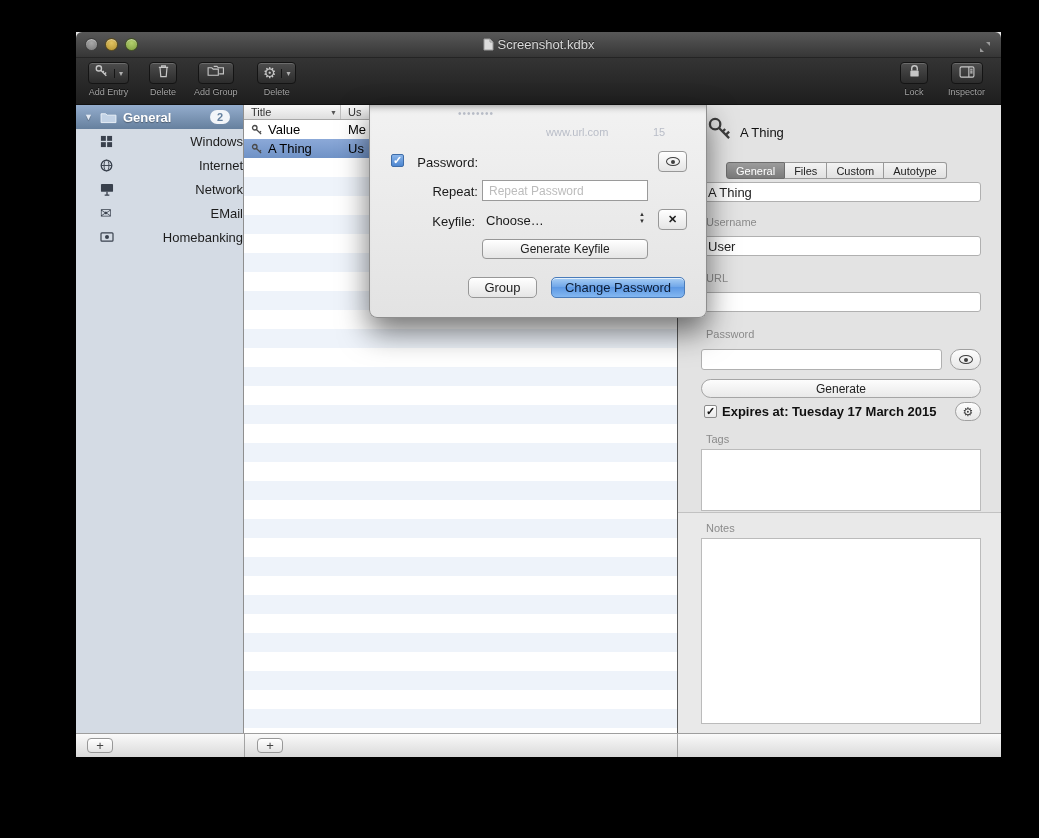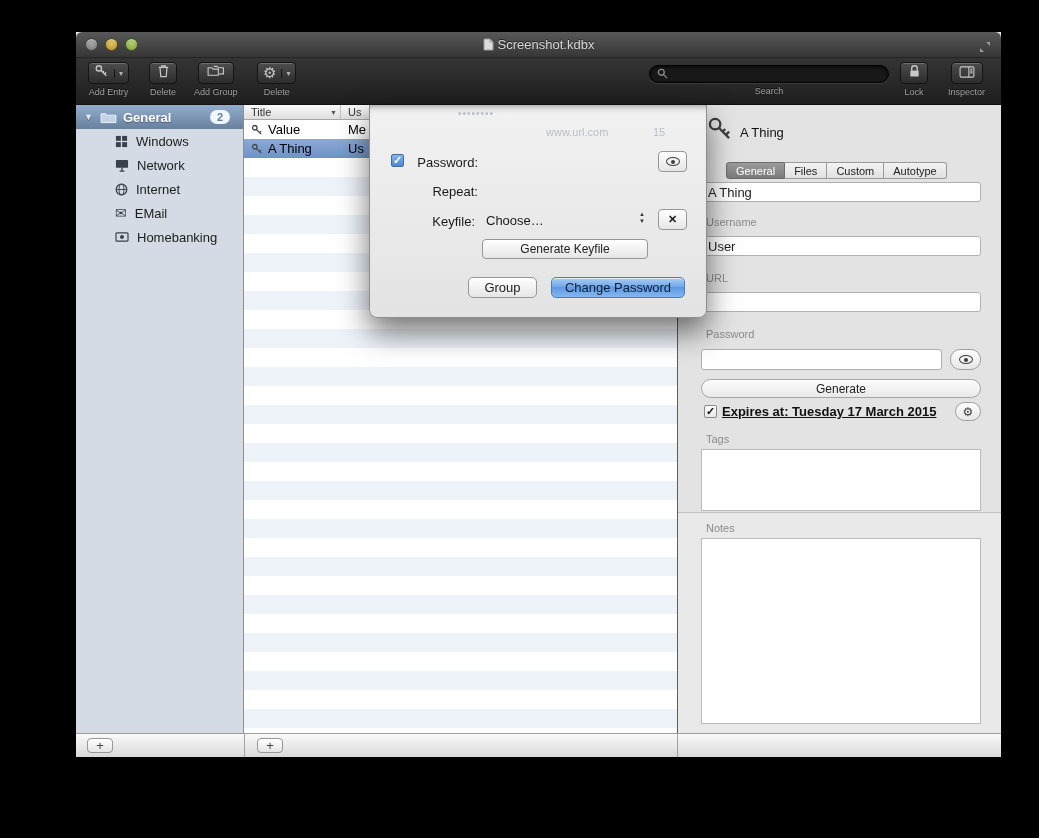--- a/index.html
+++ b/index.html
@@ -61,22 +61,22 @@
     text-shadow: 0 1px 0 rgba(255,255,255,.7); }
   .group-row { height: 24px; display: flex; align-items: center; position: relative;
     background: linear-gradient(#94adcd, #66809e); color: #fff; font-weight: bold; font-size: 13px;
     text-shadow: 0 1px 1px rgba(0,0,0,.35); }
   .group-row .disc { margin-left: 8px; font-size: 9px; color: #e3eaf4; }
   .group-row svg { margin-left: 7px; }
   .group-row .glabel { margin-left: 6px; }
   .badge { position: absolute; right: 13px; top: 5px; min-width: 20px; height: 14px; padding: 0 5px;
     background: #f2f5f9; border-radius: 8px; color: #64809f; font-size: 11px; font-weight: bold;
     display: flex; align-items: center; justify-content: center; text-shadow: none; }
-  .side-item { height: 24px; display: flex; align-items: center; padding-left: 39px; gap: 8px;
-    font-size: 13px; color: #1c1c1c; }
+  .side-item { height: 24px; display: flex; align-items: center; padding-left: 24px; gap: 8px;
+    font-size: 13px; color: #1c1c1c; justify-content: space-between; }
   .side-item svg, .side-item .gl { color: #39414d; flex: 0 0 auto; }
   .side-item .gl { font-size: 14px; line-height: 14px; }
   
   .entrylist { position: absolute; left: 168px; top: 0; width: 433px; height: 100%; background: #bef264; }
   .list-header { height: 15px; display: flex; font-size: 11px; color: #333;
     background: linear-gradient(#f9f9f9, #dedede); border-bottom: 1px solid #a8a8a8; }
   .col-title { width: 97px; border-right: 1px solid #bfbfbf; display: flex; align-items: center;
     padding-left: 7px; position: relative; }
   .col-title .sort { position: absolute; right: 3px; font-size: 7px; color: #555; }
   .col-user { flex: 1; display: flex; align-items: center; padding-left: 7px; }
@@ -102,21 +102,21 @@
   .ins-label { position: absolute; left: 28px; font-size: 11px; color: #8b8b8b; }
   .ins-field { position: absolute; left: 23px; width: 280px; height: 20px; border: 1px solid #b0b0b0;
     border-radius: 3px; background: #fff; font-size: 13px; padding: 0 6px; color: #222;
     font-family: "Liberation Sans", sans-serif; outline: none; }
   .capsule { position: absolute; left: 23px; width: 280px; height: 19px; border: 1px solid #a5a5a5;
     border-radius: 10px; background: linear-gradient(#fdfdfd, #e9e9e9); font-size: 12px; color: #222;
     display: flex; align-items: center; justify-content: center; }
   .round-btn { position: absolute; height: 21px; border: 1px solid #a0a0a0; border-radius: 10px;
     background: linear-gradient(#fdfdfd, #e7e7e7); display: flex; align-items: center; justify-content: center;
     color: #3c3c3c; }
-  .expires-label { position: absolute; left: 44px; top: 299px; font-size: 13px; font-weight: bold; color: #111; text-decoration: underline; }
+  .expires-label { position: absolute; left: 44px; top: 299px; font-size: 13px; font-weight: bold; color: #111; }
   .box-area { position: absolute; left: 23px; width: 280px; background: #fff; border: 1px solid #bbb;
     resize: none; outline: none; }
   .notes-section { position: absolute; top: 407px; left: 0; right: 0; bottom: 0;
     background: #e9e9e9; border-top: 1px solid #c2c2c2; padding-left: 24px; }
   
   .cb { width: 13px; height: 13px; border: 1px solid #8a8a8a; border-radius: 2px;
     background: linear-gradient(#fff, #e8e8e8); display: flex; align-items: center; justify-content: center;
     font-size: 11px; line-height: 11px; color: #111; font-weight: bold; }
   .cb.blue { background: linear-gradient(#8ab5ea, #4d86d0); border-color: #3f6da8; color: #fff; }
   .eye { position: relative; width: 14px; height: 9px; border: 1.5px solid #3f3f3f; border-radius: 50%; }
@@ -213,32 +213,20 @@
     </div>
 
     <div class="tb-item" style="left:181px">
       <div class="tb-btn">
         <span class="gl" style="font-size:15px">⚙</span>
         <span class="seg2">▾</span>
       </div>
       <div class="tb-label">Delete</div>
     </div>
 
-    <div class="tb-search">
-      <div class="search-field">
-        <span>
-          <svg width="11" height="11" viewBox="0 0 12 12" fill="none" stroke="#8d8d8d" stroke-width="1.4">
-              <circle cx="4.7" cy="4.7" r="3.2"></circle>
-              <path d="M7.2 7.2 L11 11"></path>
-            </svg>
-        </span>
-        <input type="text" style="">
-      </div>
-      <div class="tb-label">Search</div>
-    </div>
 
     <div class="tb-item" style="left:824px">
       <div class="tb-btn">
         <span>
           <svg width="13" height="14" viewBox="0 0 14 15">
               <path d="M4 7 V4.8 a3 3 0 0 1 6 0 V7" fill="none" stroke="currentColor" stroke-width="1.5"></path>
               <rect x="2.5" y="7" width="9" height="6.5" rx="1" fill="currentColor"></rect>
             </svg>
         </span>
       </div>
@@ -272,33 +260,33 @@
       <div class="side-item">
         <svg width="13" height="13" viewBox="0 0 14 14">
             <rect x="1" y="1" width="5.3" height="5.3" fill="#39414d"></rect>
             <rect x="7.7" y="1" width="5.3" height="5.3" fill="#39414d"></rect>
             <rect x="1" y="7.7" width="5.3" height="5.3" fill="#39414d"></rect>
             <rect x="7.7" y="7.7" width="5.3" height="5.3" fill="#39414d"></rect>
           </svg>
         <span>Windows</span>
       </div>
       <div class="side-item">
-        <svg width="14" height="13" viewBox="0 0 15 14">
-            <rect x="1" y="1" width="13" height="8.5" rx="1" fill="#39414d"></rect>
-            <path d="M5 13 h5 M7.5 9.5 V13" stroke="#39414d" stroke-width="1.4"></path>
-          </svg>
-        <span>Network</span>
-      </div>
-      <div class="side-item">
         <svg width="13" height="13" viewBox="0 0 14 14">
             <circle cx="7" cy="7" r="5.7" fill="none" stroke="#39414d" stroke-width="1.4"></circle>
             <ellipse cx="7" cy="7" rx="2.6" ry="5.7" fill="none" stroke="#39414d" stroke-width="1"></ellipse>
             <path d="M1.3 7 h11.4" stroke="#39414d" stroke-width="1"></path>
           </svg>
         <span>Internet</span>
+      </div>
+      <div class="side-item">
+        <svg width="14" height="13" viewBox="0 0 15 14">
+            <rect x="1" y="1" width="13" height="8.5" rx="1" fill="#39414d"></rect>
+            <path d="M5 13 h5 M7.5 9.5 V13" stroke="#39414d" stroke-width="1.4"></path>
+          </svg>
+        <span>Network</span>
       </div>
       <div class="side-item">
         <span class="gl">✉</span>
         <span>EMail</span>
       </div>
       <div class="side-item">
         <svg width="14" height="12" viewBox="0 0 15 13">
             <rect x="1" y="2" width="13" height="9" rx="1" fill="none" stroke="#39414d" stroke-width="1.3"></rect>
             <circle cx="7.5" cy="6.5" r="2.2" fill="#39414d"></circle>
           </svg>
@@ -393,20 +381,21 @@
     <div class="bleed" style="left:176px; top:21px">www.url.com</div>
     <div class="bleed" style="left:283px; top:21px">15</div>
 
     <div class="cb blue" style="position:absolute; left:21px; top:49px">✓</div>
     <div class="flabel" style="top:50px">Password:</div>
     <div class="sq-btn bezel" style="top:46px">
       <span class="eye"></span>
     </div>
 
     <div class="flabel" style="top:79px">Repeat:</div>
+    <input class="txt" type="text" style="top: 75px;" placeholder="Repeat Password">
 
     <div class="flabel" style="top:109px; width:75px">Keyfile:</div>
     <div class="popup-value">Choose…</div>
     <div class="stepper">
       <span>▲</span>
         <span>▼</span>
     </div>
     <div class="sq-btn bezel" style="top:104px">
       <span style="font-size:11px; font-weight:bold">✕</span>
     </div>

